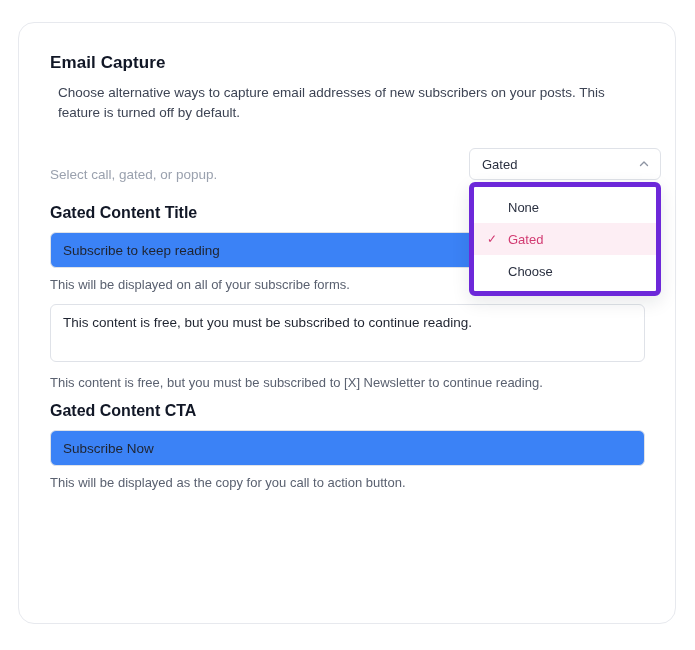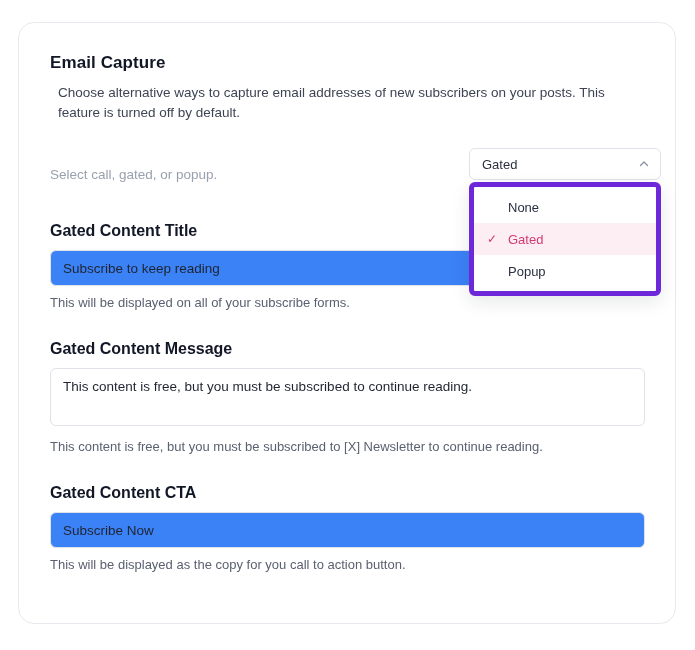--- a/index.html
+++ b/index.html
@@ -130,21 +130,21 @@
     position: absolute;
     left: 13px;
     top: 50%;
     transform: translateY(-50%);
     font-size: 12px;
     color: #d23b72;
   }
 
   
   .block {
-    margin-top: 30px;
+    margin-top: 12px;
   }
   .block h3 {
     font-size: 16px;
     font-weight: bold;
     color: #111726;
     margin: 0 0 10px 0;
   }
   .text-input {
     width: 595px;
     height: 36px;
@@ -204,34 +204,33 @@
 
         <div class="dropdown">
           <div class="dd-item">
             <span>None</span>
           </div>
           <div class="dd-item selected">
             <span class="dd-check">✓</span>
             <span>Gated</span>
           </div>
           <div class="dd-item">
-            <span>Popup</span>
+            <span>Choose</span>
           </div>
         </div>
       </div>
     </div>
 
     <div class="block">
       <h3>Gated Content Title</h3>
       <input class="text-input" type="text" value="Subscribe to keep reading" style="">
       <p class="help">This will be displayed on all of your subscribe forms.</p>
     </div>
 
     <div class="block">
-      <h3>Gated Content Message</h3>
       <textarea class="textarea" style="">This content is free, but you must be subscribed to continue reading.</textarea>
       <p class="help">This content is free, but you must be subscribed to [X] Newsletter to continue reading.</p>
     </div>
 
     <div class="block">
       <h3>Gated Content CTA</h3>
       <input class="text-input" type="text" value="Subscribe Now" style="">
       <p class="help">This will be displayed as the copy for you call to action button.</p>
     </div>
 

